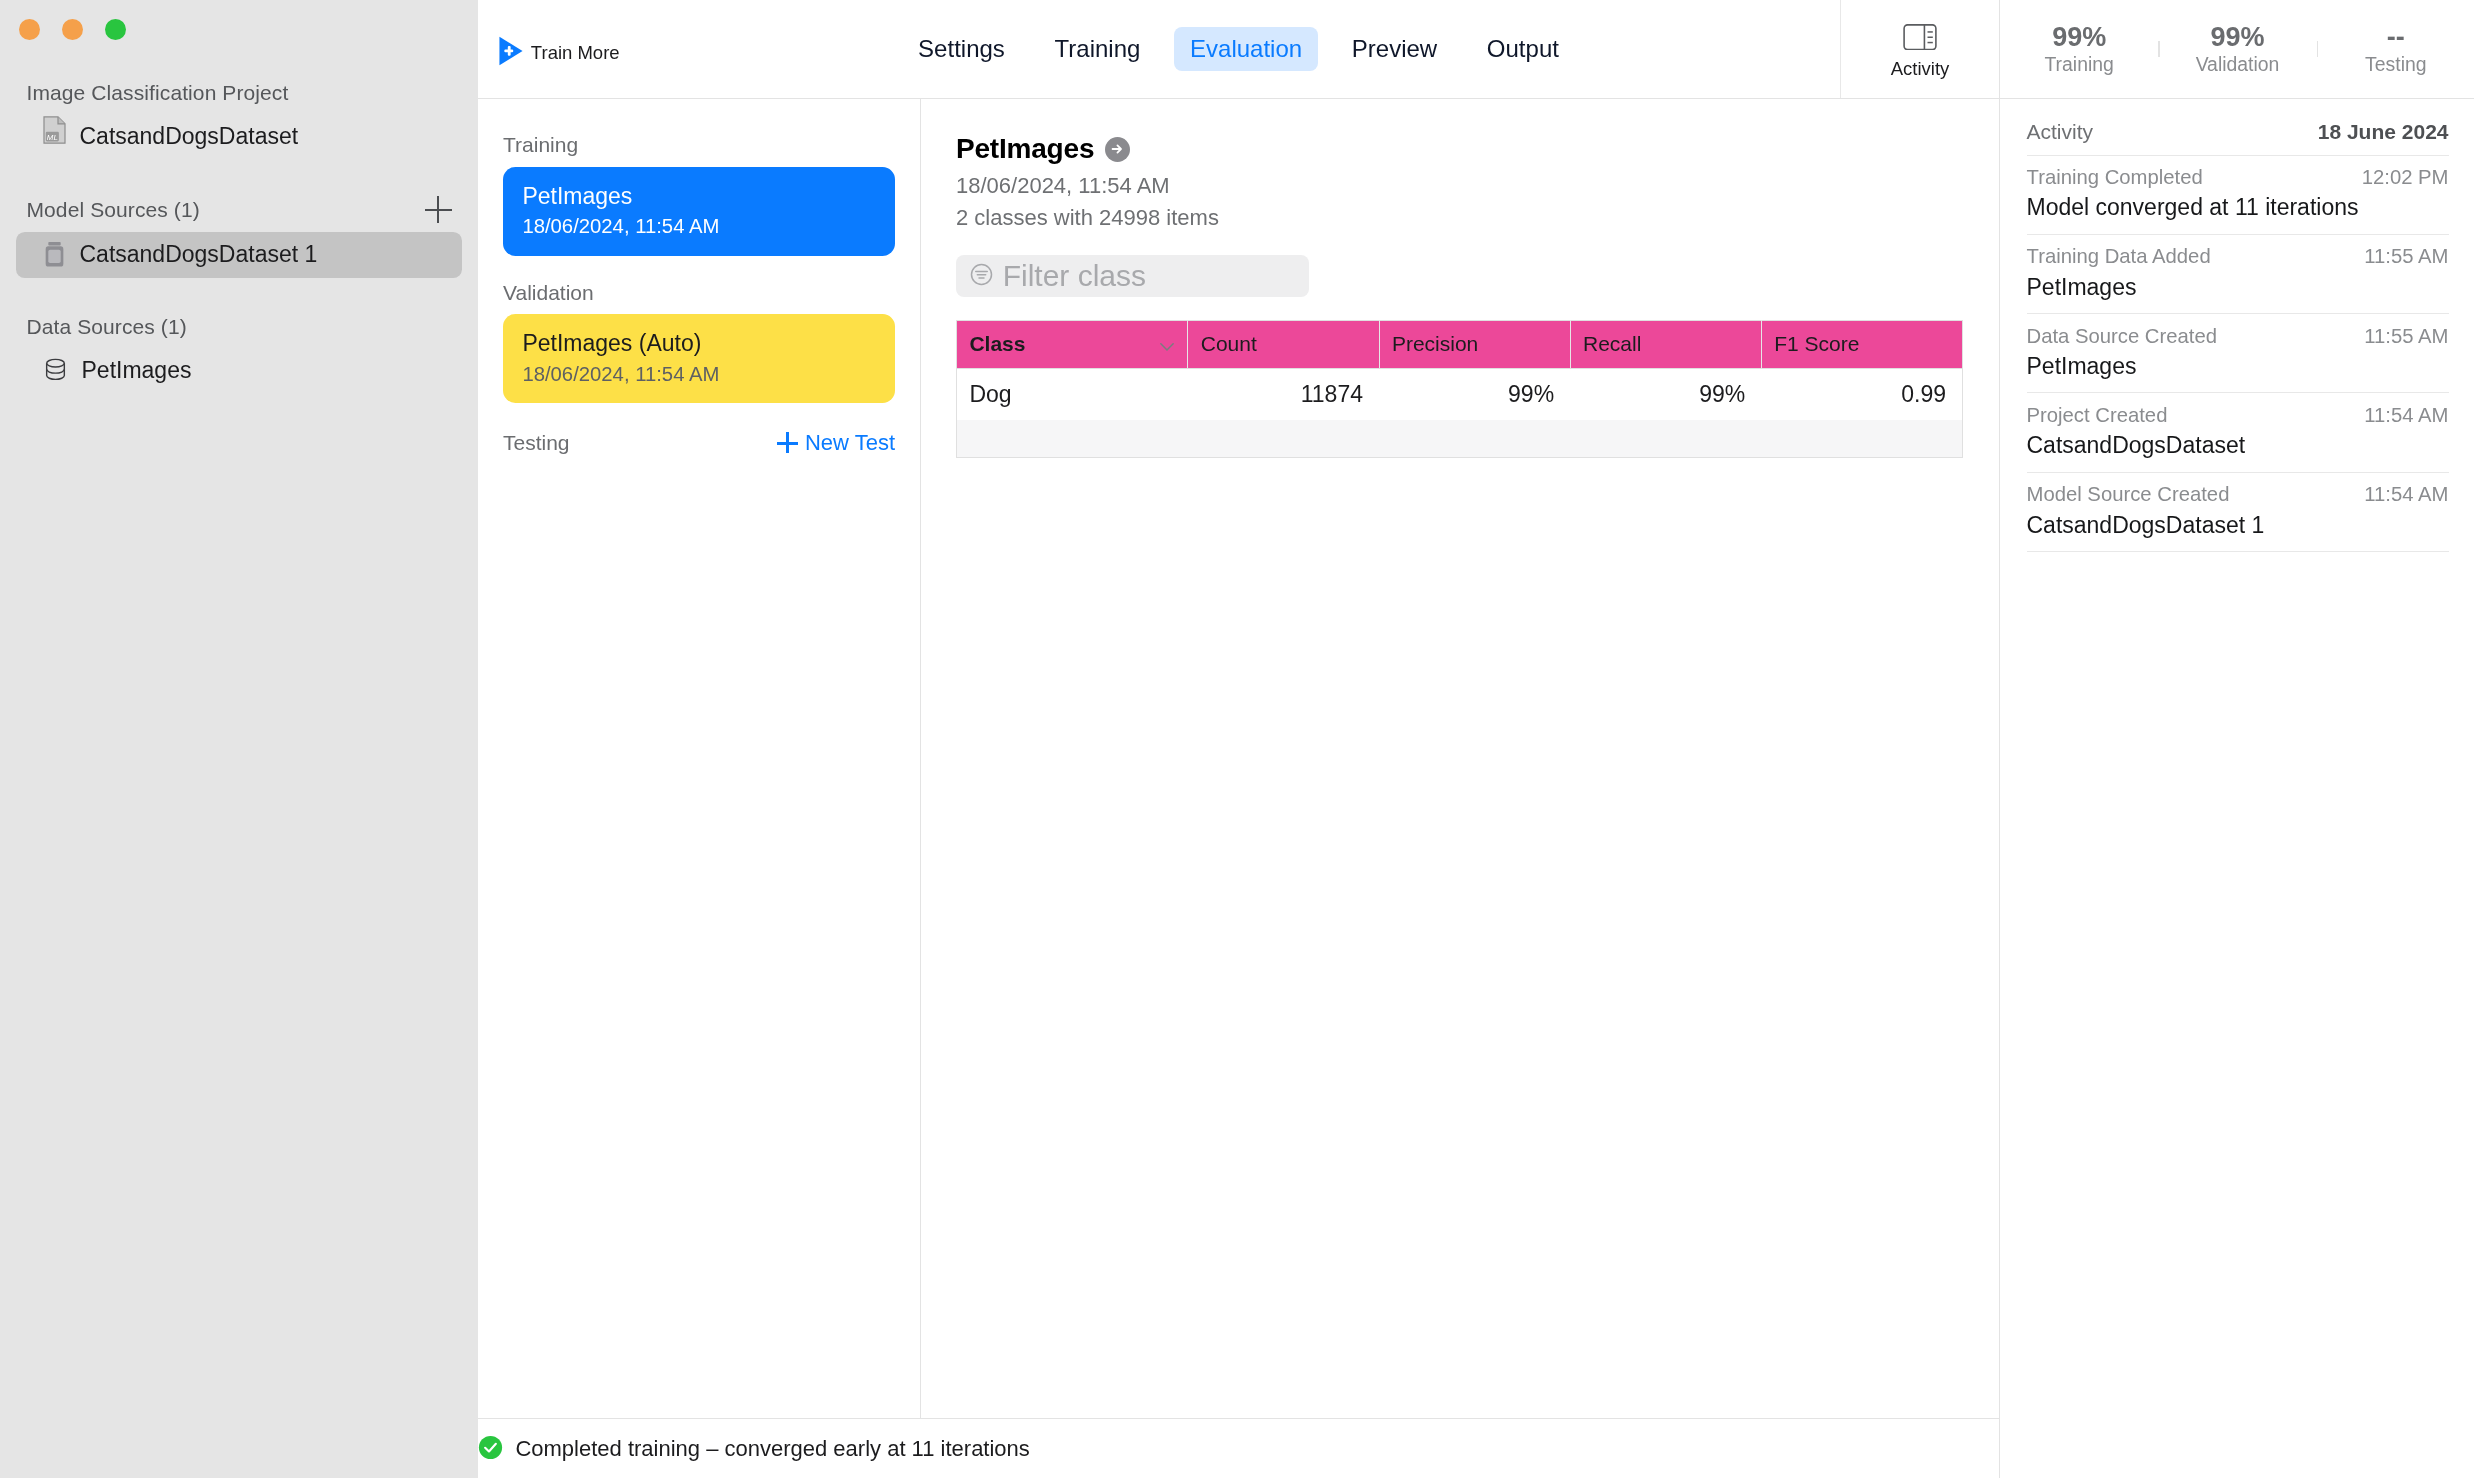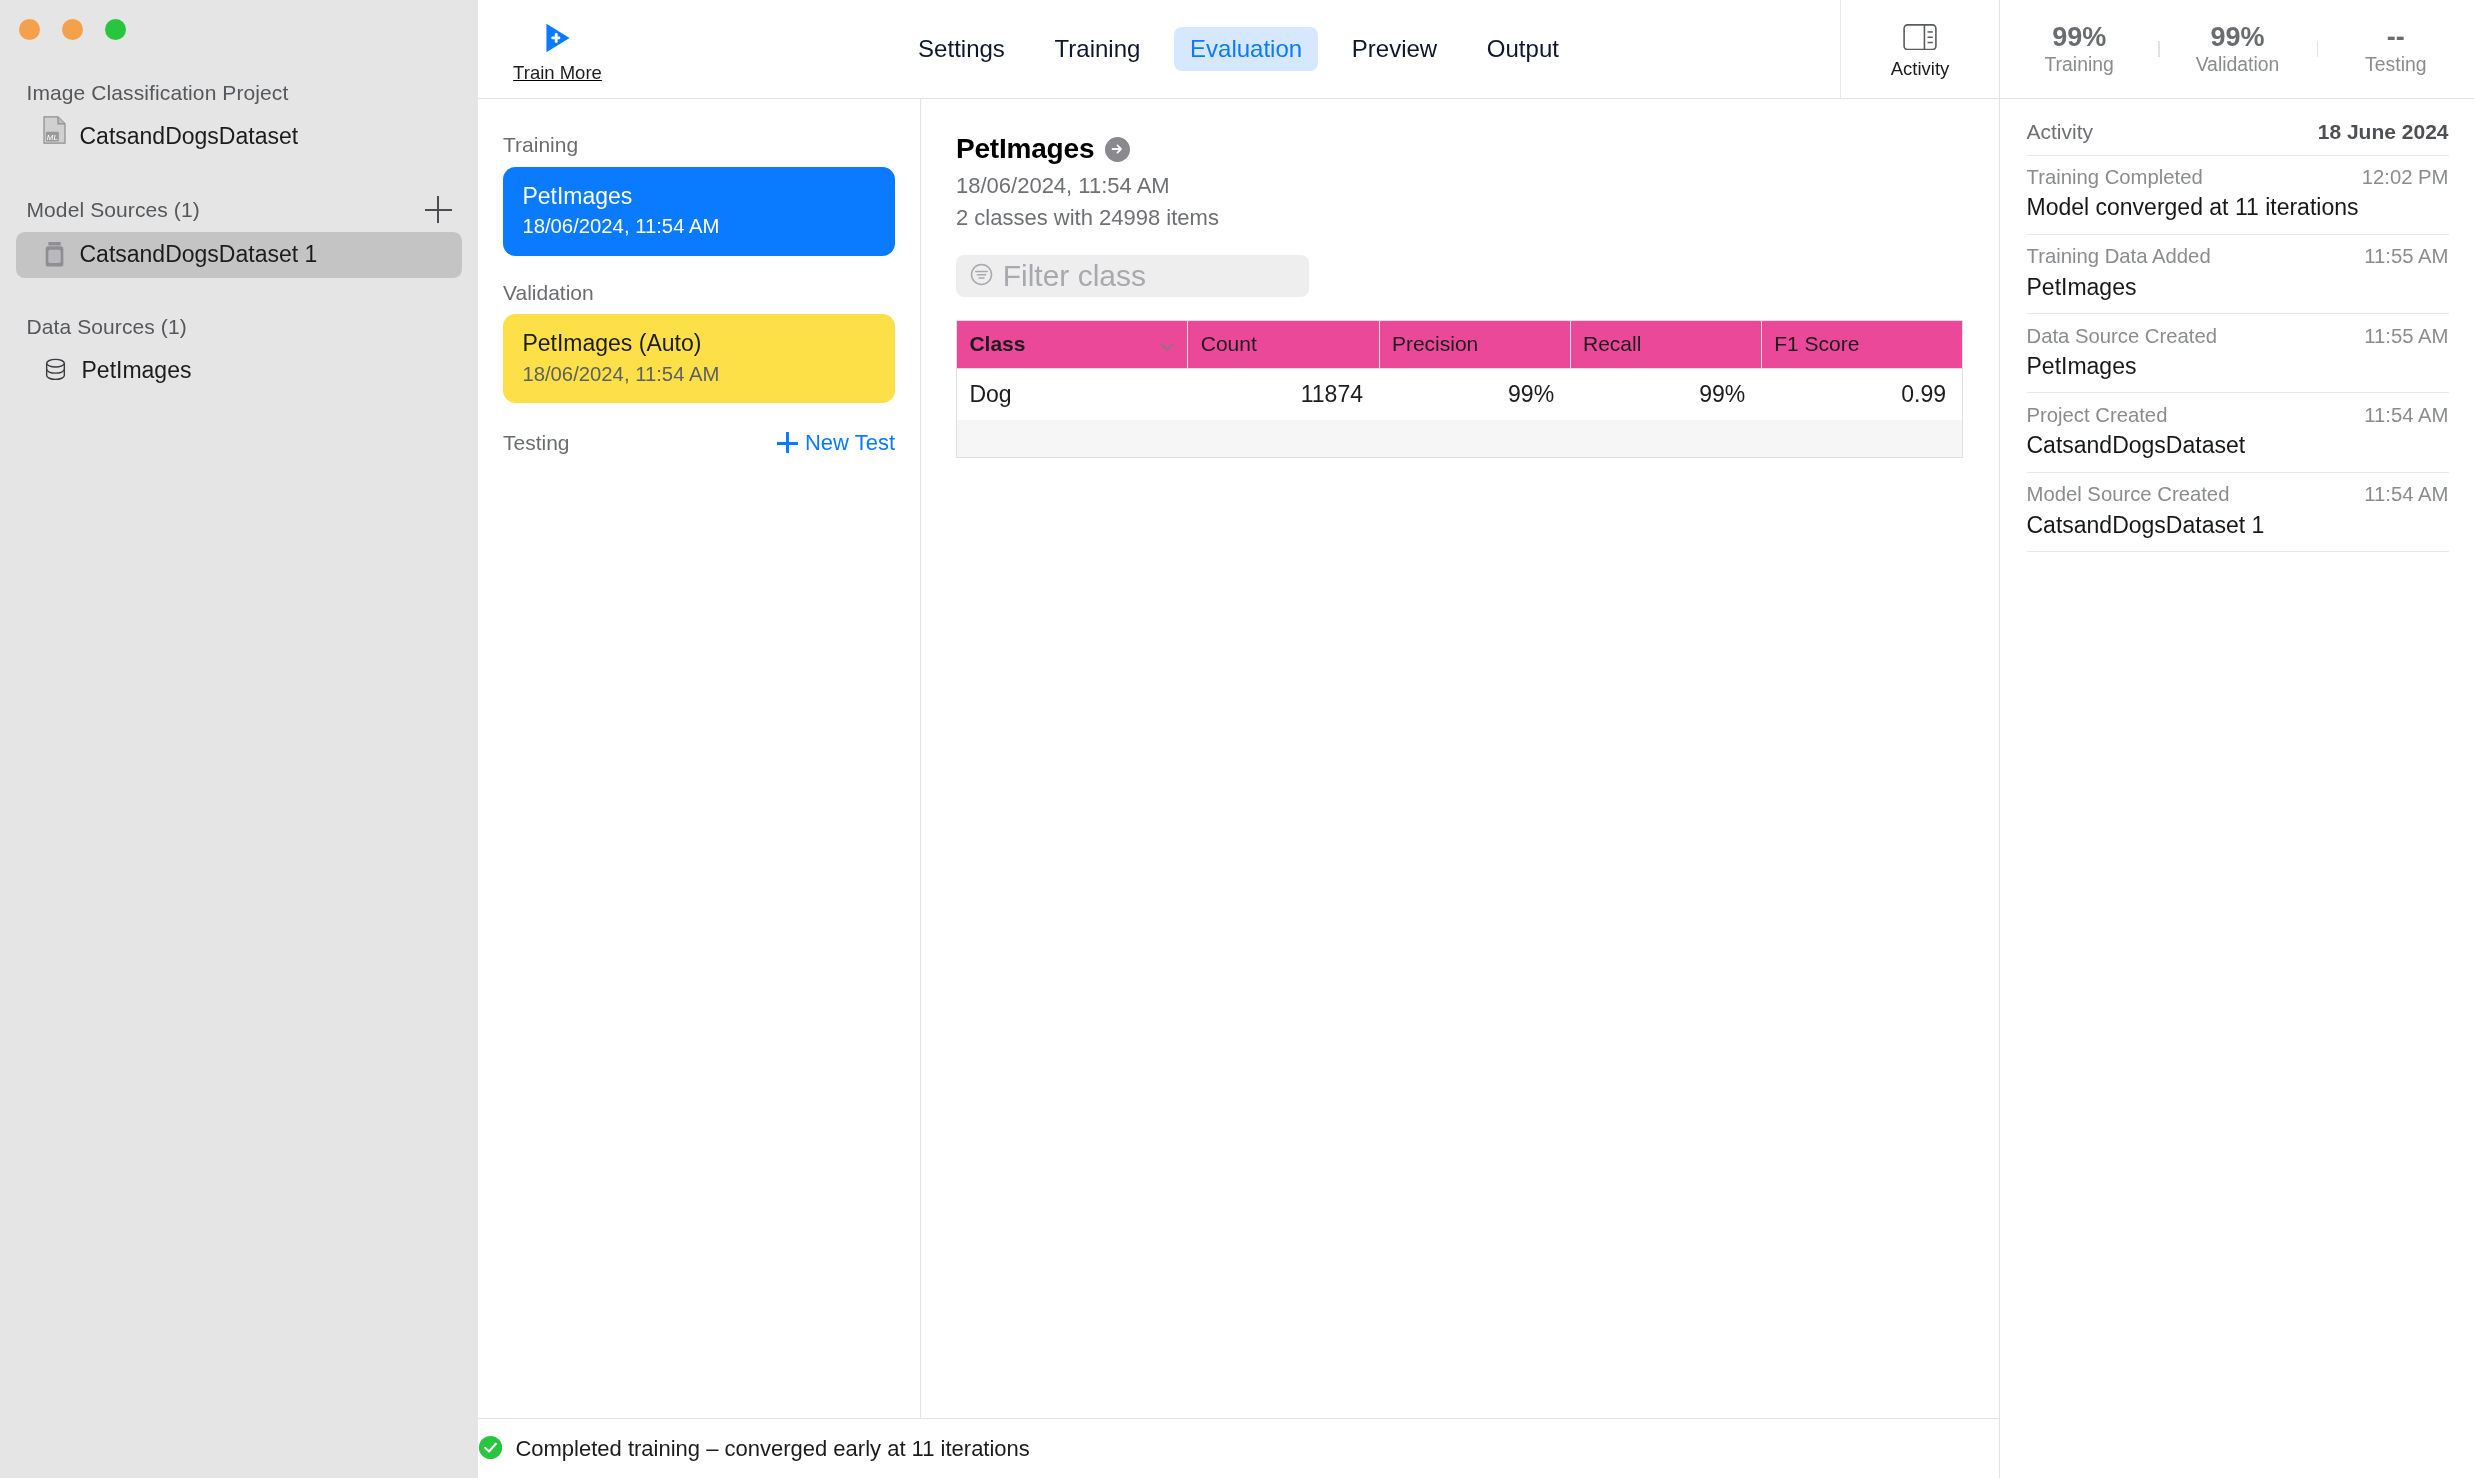--- a/index.html
+++ b/index.html
@@ -107,26 +107,24 @@
     flex: 0 0 99px;
     display: flex;
     align-items: stretch;
     background: #ffffff;
     border-bottom: 1.8px solid #e3e3e3;
     position: relative;
   }
   .tb-left {
     width: 159px;
     display: flex;
-    flex-direction: column;
     align-items: center;
     justify-content: center;
     gap: 3.5px;
     padding-top: 7px;
-    text-decoration: underline;
   }
   .tb-icon-label {
     font-size: 18.5px;
     color: #1c1c1e;
     white-space: nowrap;
   }
   .tb-tabs {
     flex: 1 1 auto;
     display: flex;
     align-items: center;

